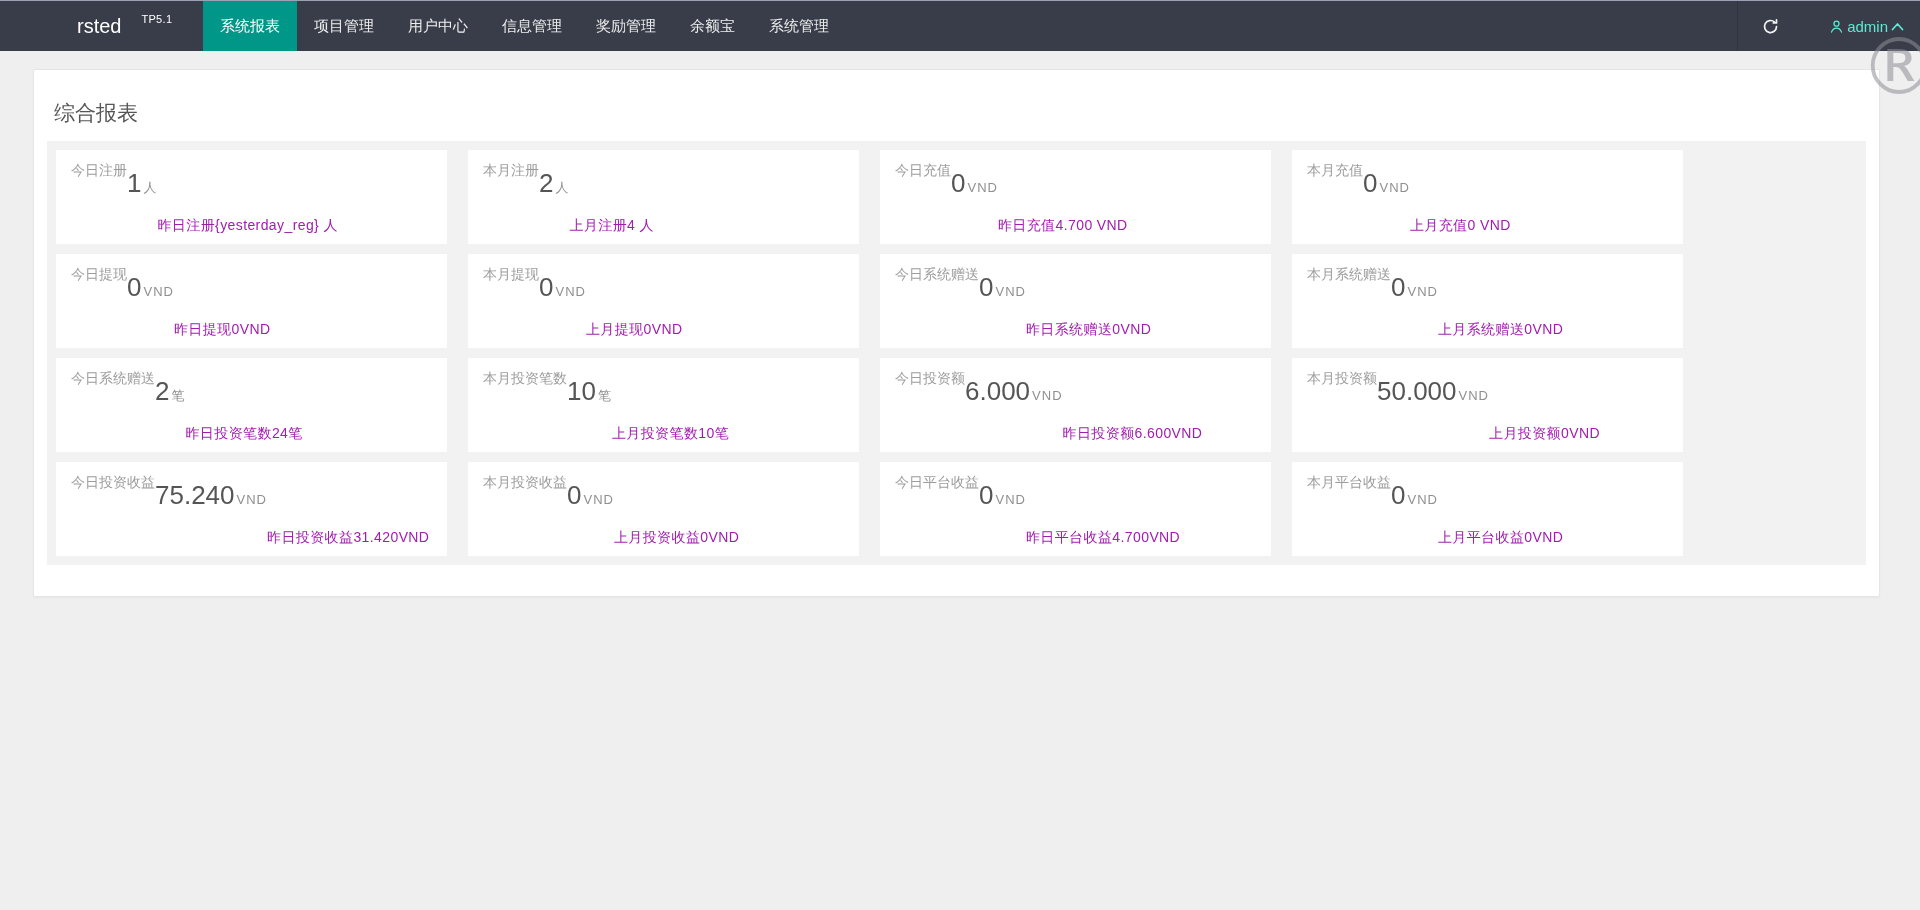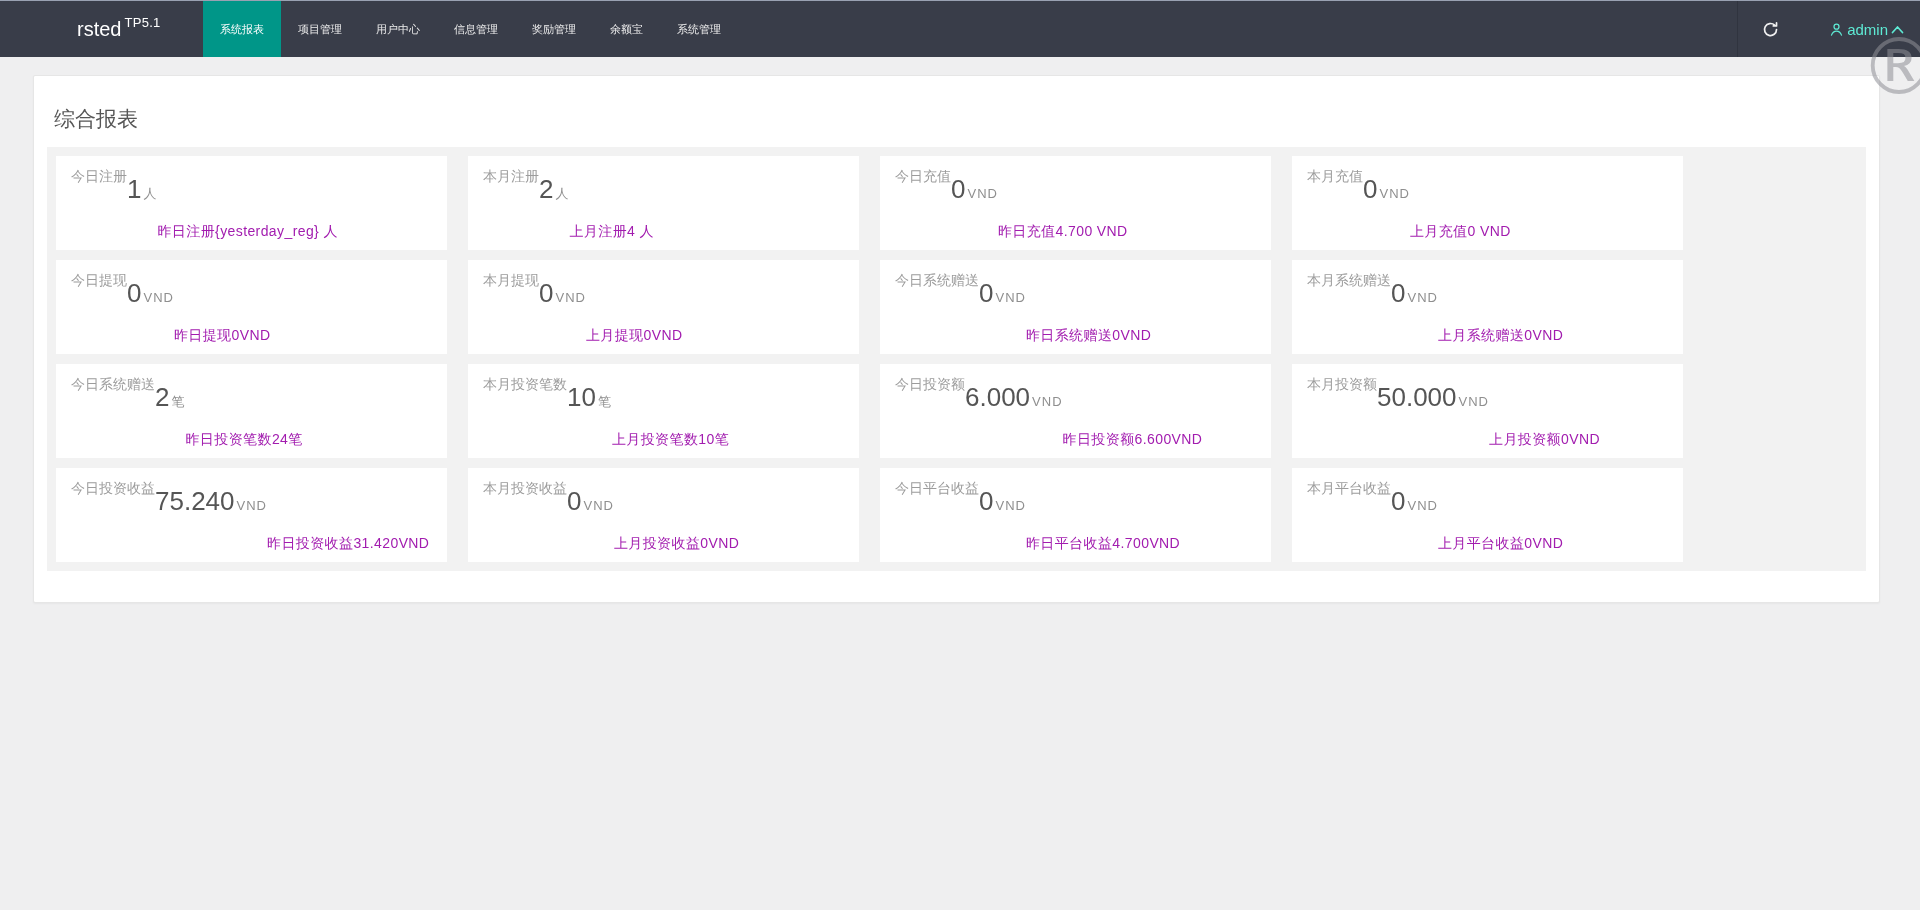--- a/index.html
+++ b/index.html
@@ -6,35 +6,35 @@
   html,body { margin:0; padding:0; }
   body {
     width:1920px; height:910px;
     background:#efeff0;
     font-family:"Liberation Sans", sans-serif;
     overflow:hidden; position:relative;
   }
 
   
   .navbar {
-    height:57px; background:#393d49;
+    height:51px; background:#393d49;
     border-top:1px solid #99a1b2;
     display:flex; align-items:stretch;
     color:#fff;
   }
   .logo {
     margin-left:77px; width:126px;
     display:flex; align-items:center;
     font-size:20px; color:#ffffff; cursor:pointer;
   }
-  .logo-sup { font-size:13px; margin-left:3px; transform:translateY(-7px); letter-spacing:.3px; }
+  .logo-sup { font-size:11px; margin-left:20px; transform:translateY(-7px); letter-spacing:.3px; }
   .menu { display:flex; align-items:stretch; list-style:none; margin:0; padding:0; }
   .menu-item {
     display:flex; align-items:center;
-    padding:0 17px; font-size:11px; color:#ededed;
+    padding:0 17px; font-size:15px; color:#ededed;
     cursor:pointer; white-space:nowrap;
   }
   .menu-item.active { background:#009688; color:#fff; }
   .nav-right { margin-left:auto; display:flex; align-items:stretch; }
   .nav-divider { width:1px; background:#30343f; }
   .refresh-btn {
     display:flex; align-items:center; padding:0 24px;
     color:#f1f1f1; cursor:pointer;
   }
   .user-menu {

